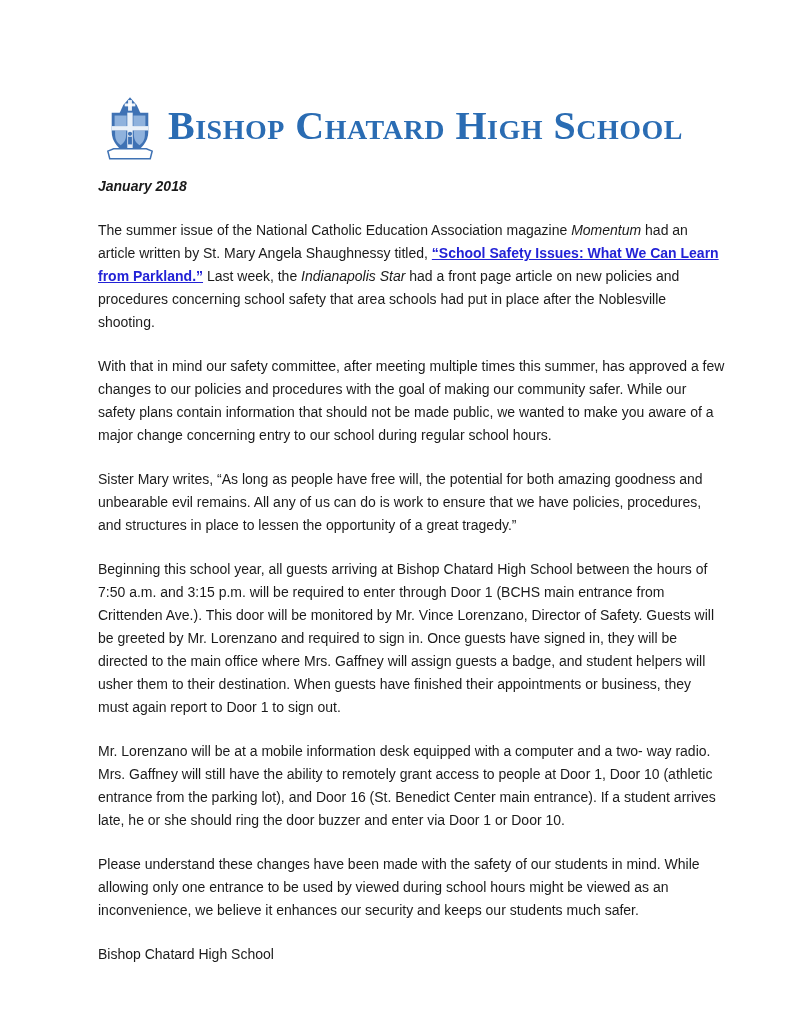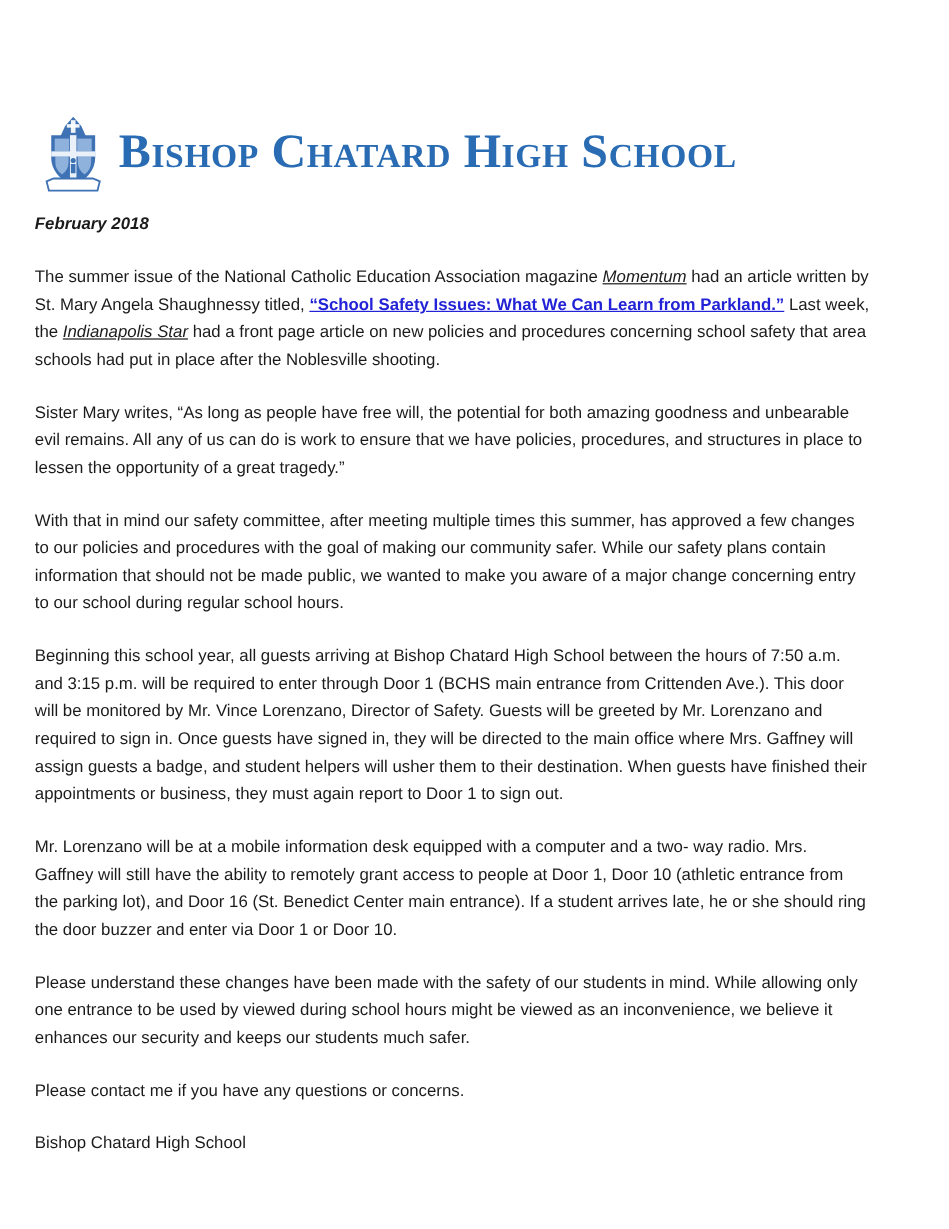--- a/index.html
+++ b/index.html
@@ -7,21 +7,21 @@
     padding: 0;
     background: #ffffff;
   }
   .page {
     position: relative;
     width: 791px;
     height: 1024px;
     margin: 0 auto;
     background: #ffffff;
     box-sizing: border-box;
-    padding: 97px 66px 0 29px;
+    padding: 97px 66px 0 98px;
     font-family: "Liberation Sans", sans-serif;
     color: #1b1b1b;
   }
   .letterhead {
     display: flex;
     align-items: center;
     gap: 12px;
     margin: 0 0 14px 6px;
     height: 64px;
   }
@@ -47,21 +47,20 @@
     margin: 0 0 21px 0;
     font-size: 14px;
     line-height: 23px;
   }
   .date-line {
     font-weight: bold;
     font-style: italic;
   }
   em.pub-title {
     font-style: italic;
-    text-decoration: underline;
   }
   a.doclink {
     color: #2222d6;
     font-weight: bold;
     text-decoration: underline;
   }
   .signature p {
     margin: 0;
   }
   .signature {
@@ -95,35 +94,34 @@
         <path d="M25 41 h4 v8 h-4 Z" fill="#3f72b4"></path>
 
         <path d="M4 56 L10 53.5 H44 L50 56 L48 64 H6 Z" fill="#ffffff" stroke="#3f72b4" stroke-width="1.6"></path>
       </svg>
     </span>
     <h1 class="school-name">Bishop Chatard High School</h1>
   </div>
 
   <div class="letter-body">
 
-    <p class="date-line">February 2018</p>
+    <p class="date-line">January 2018</p>
 
 
     <p><span>The summer issue of the National Catholic Education Association magazine </span><em class="pub-title">Momentum</em><span> had an article written by St. Mary Angela Shaughnessy titled, </span><a href="#" class="doclink">“School Safety Issues: What We Can Learn from Parkland.”</a><span>  Last week, the </span><em class="pub-title">Indianapolis Star</em><span> had a front page article on new policies and procedures concerning school safety that area schools had put in place after the Noblesville shooting.</span></p>
 
+    <p>With that in mind our safety committee, after meeting multiple times this summer, has approved a few changes to our policies and procedures with the goal of making our community safer. While our safety plans contain information that should not be made public, we wanted to make you aware of a major change concerning entry to our school during regular school hours.</p>
+
     <p>Sister Mary writes, “As long as people have free will, the potential for both amazing goodness and unbearable evil remains. All any of us can do is work to ensure that we have policies, procedures, and structures in place to lessen the opportunity of a great tragedy.”</p>
-
-    <p>With that in mind our safety committee, after meeting multiple times this summer, has approved a few changes to our policies and procedures with the goal of making our community safer. While our safety plans contain information that should not be made public, we wanted to make you aware of a major change concerning entry to our school during regular school hours.</p>
 
     <p>Beginning this school year, all guests arriving at Bishop Chatard High School between the hours of 7:50 a.m. and 3:15 p.m. will be required to enter through Door 1 (BCHS main entrance from Crittenden Ave.). This door will be monitored by Mr. Vince Lorenzano, Director of Safety. Guests will be greeted by Mr. Lorenzano and required to sign in. Once guests have signed in, they will be directed to the main office where Mrs. Gaffney will assign guests a badge, and student helpers will usher them to their destination. When guests have finished their appointments or business, they must again report to Door 1 to sign out.</p>
 
     <p>Mr. Lorenzano will be at a mobile information desk equipped with a computer and a two- way radio. Mrs. Gaffney will still have the ability to remotely grant access to people at Door 1, Door 10 (athletic entrance from the parking lot), and Door 16 (St. Benedict Center main entrance). If a student arrives late, he or she should ring the door buzzer and enter via Door 1 or Door 10.</p>
 
     <p>Please understand these changes have been made with the safety of our students in mind. While allowing only one entrance to be used by viewed during school hours might be viewed as an inconvenience, we believe it enhances our security and keeps our students much safer.</p>
 
-    <p>Please contact me if you have any questions or concerns.</p>
 
     <div class="signature">
       <p>Bishop Chatard High School</p>
     </div>
 
   </div>
 </div>
 
 </body></html>

